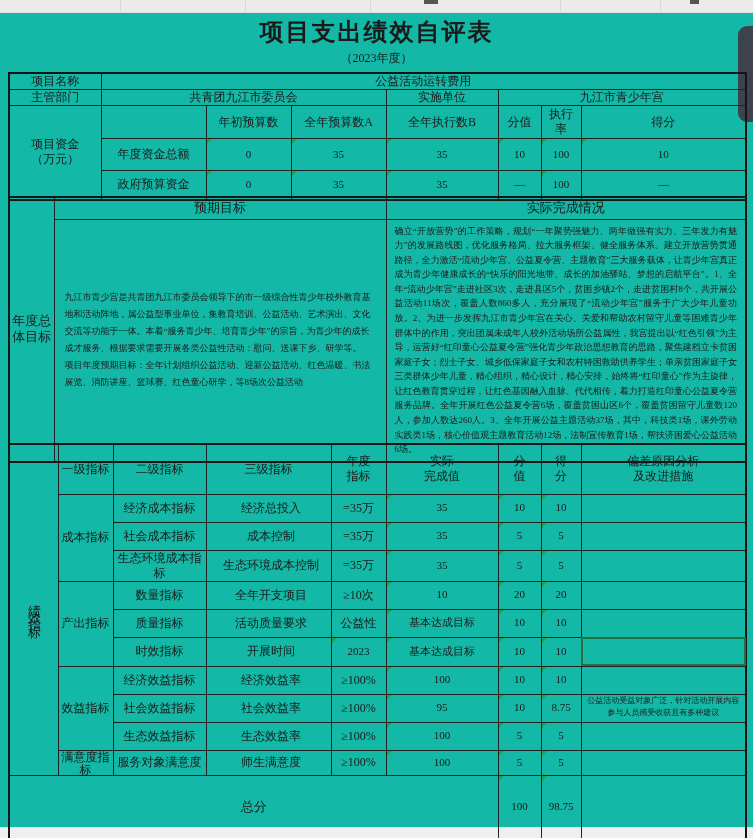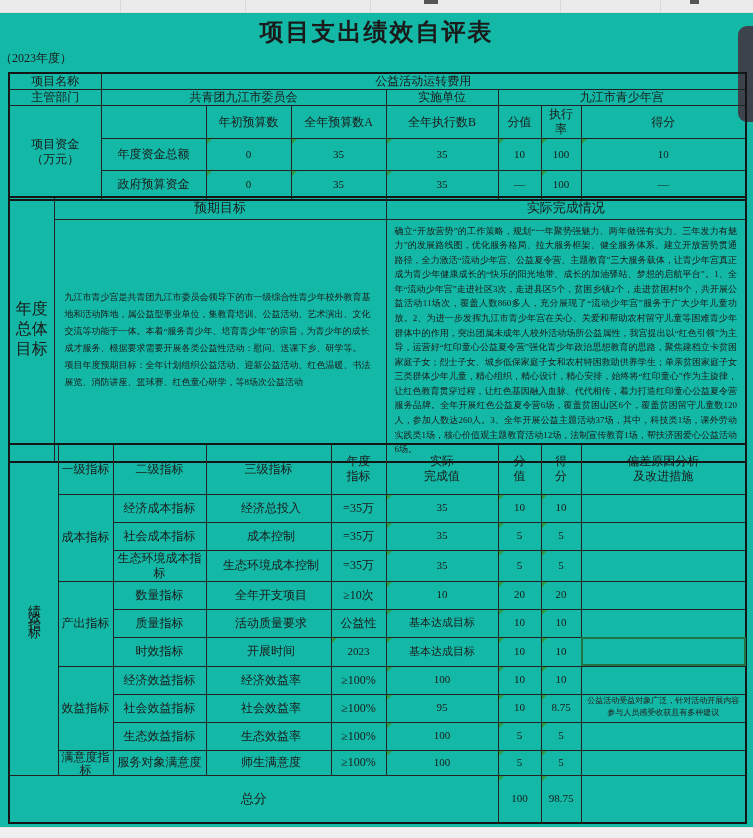--- a/index.html
+++ b/index.html
@@ -9,49 +9,49 @@
   .top-strip{position:absolute;left:0;top:0;width:753px;height:12px;background:#ebebeb;border-bottom:1px solid #e0e0e0;}
   .top-strip .tick{position:absolute;top:0;width:1px;height:12px;background:#d9d9d9;}
   .top-strip .dash{position:absolute;top:0;height:4px;background:#555;}
   
   .scroll-thumb{position:absolute;right:0;top:26px;width:15px;height:96px;background:#3d434d;
                 border-radius:9px 0 0 9px;}
   .bottom-strip{position:absolute;left:0;bottom:0;width:753px;height:10px;background:#efefef;border-top:1px solid #e3e3e3;}
 
   .title{position:absolute;left:0;top:16px;width:753px;text-align:center;
          font-family:"Liberation Sans","DejaVu Sans",sans-serif;font-weight:bold;font-size:24px;letter-spacing:2px;}
-  .subtitle{position:absolute;left:0;top:50px;width:753px;font-size:12px;}
+  .subtitle{position:absolute;left:0;top:50px;width:753px;text-align:center;font-size:12px;}
 
   table{border-collapse:collapse;table-layout:fixed;position:absolute;left:8px;width:737px;
         border:2px solid #151515;}
   td{border:1px solid #222;text-align:center;vertical-align:middle;padding:0 2px;overflow:hidden;
      font-size:12px;line-height:1.25;word-break:break-all;}
   #tableA{top:72px;}
   #tableB{top:196px;}
   #tableC{top:443px;}
 
   .pre{white-space:pre-line;}
   .num{font-size:11px;}
   .left{text-align:center;padding-left:7px;}
-  .goal-label{font-size:16px;margin-top:44px;}
+  .goal-label{font-size:13px;margin-top:44px;}
   .goal-text{font-size:9px;line-height:1.9;text-align:left;padding:6px 10px;white-space:pre-line;margin-left:28px;}
   .actual-text{font-size:9px;line-height:1.62;text-align:justify;padding:4px 8px;}
   .sec-head{font-size:13px;}
   .side-vert{writing-mode:vertical-rl;text-orientation:upright;letter-spacing:7px;font-size:13px;
              text-align:center;}
   .clipbox{height:24px;overflow:hidden;line-height:1.1;}
   .remark{font-size:8px;line-height:1.5;color:#222;}
   .remarkbox{height:27px;overflow:hidden;}
   
   td{position:relative;}
   td.gt::before{content:"";position:absolute;left:0;top:0;width:0;height:0;
       border-top:5px solid #2f9e44;border-right:5px solid transparent;}
   td.excel-sel{outline:2px solid #217346;outline-offset:-2px;}
   .h50{height:50px;} .h34{height:33px;} .h32{height:32px;} .h29{height:29px;} .h28{height:28px;}
-  .h16{height:16px;} .h14{height:14px;} .h22{height:22px;} .h23{height:23px;} .h48{height:48px;}
+  .h16{height:16px;} .h14{height:14px;} .h22{height:22px;} .h23{height:23px;} .h48{height:64px;}
   .small-head{font-size:12px;}
 </style>
 </head>
 <body>
 
 <div id="screen">
 
   <div class="top-strip">
     <span class="tick" style="left:120px"></span>
     <span class="tick" style="left:245px"></span>

